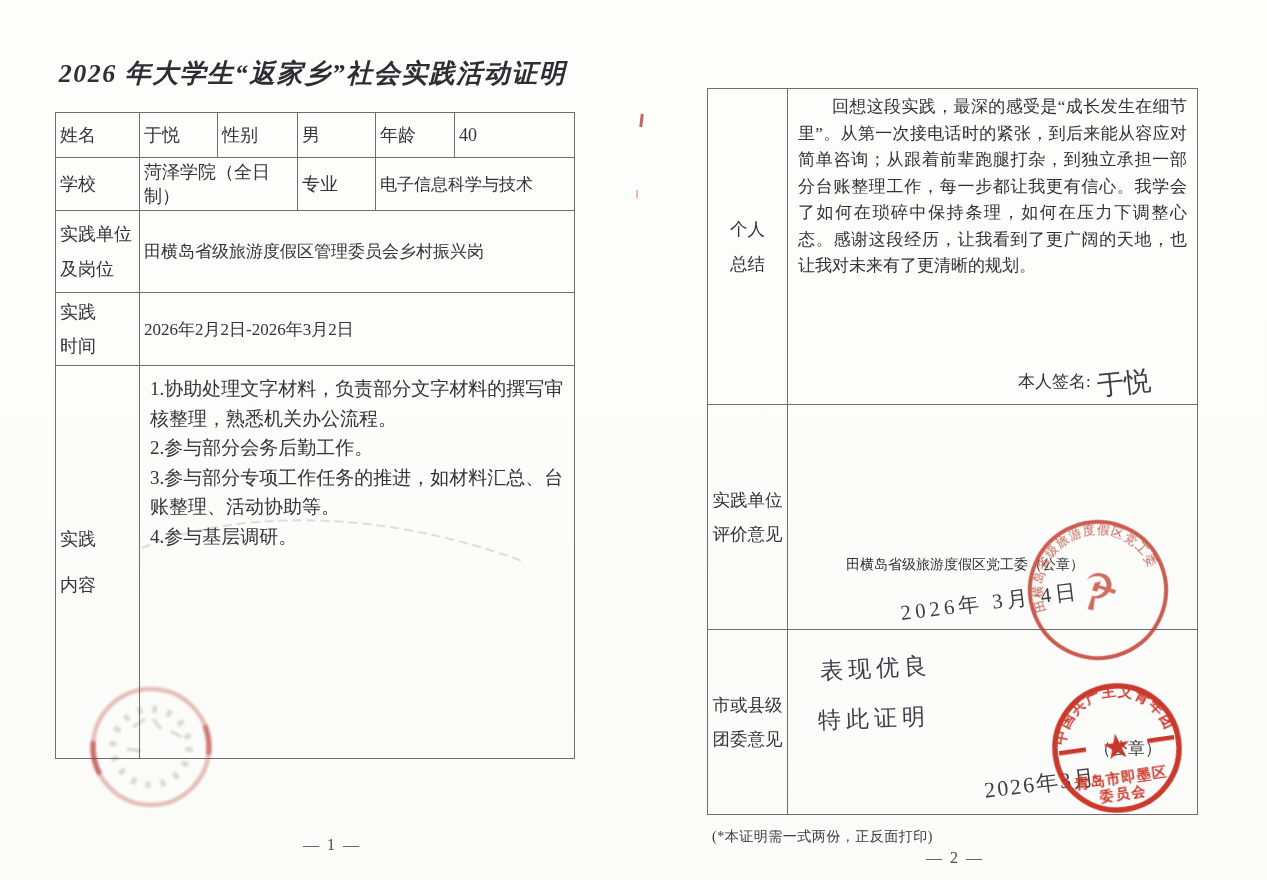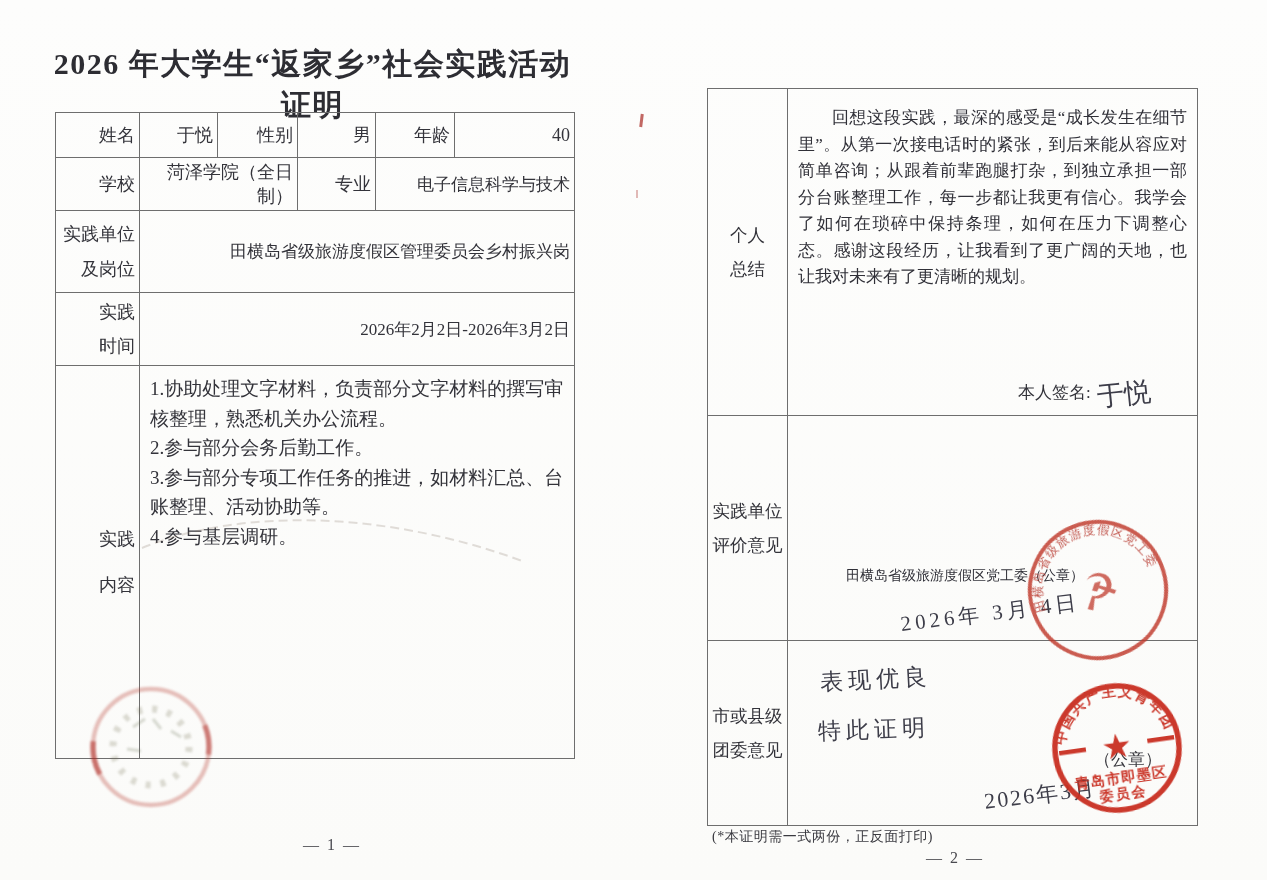--- a/index.html
+++ b/index.html
@@ -3,30 +3,31 @@
 <meta charset="utf-8">
 <style>
   html,body { margin:0; padding:0; background:#ffffff; }
   .canvas {
     position:relative; width:1267px; height:880px; overflow:hidden;
     background:linear-gradient(180deg,#fdfdfc 0%, #fbfbf9 100%);
     font-family:"Liberation Serif", serif; color:#3a3a40;
   }
   
   .p1-title {
-    position:absolute; left:40px; top:44px; width:545px;
-    text-align:center; font-size:30px; font-weight:bold; color:#2d2d33;
+    position:absolute; left:40px; top:56px; width:545px;
+    text-align:center; font-size:26px; font-weight:bold; color:#2d2d33;
     letter-spacing:1.5px;
+    font-style:italic;
   }
   table.t1 {
     position:absolute; left:55px; top:112px; width:519px;
     border-collapse:collapse; table-layout:fixed;
   }
   table.t1 td {
-    border:1px solid #6e6e6e; text-align:right; vertical-align:middle;
+    border:1px solid #6e6e6e; text-align:left; vertical-align:middle;
     font-size:18px; color:#33333a; padding:2px 4px; overflow:hidden;
   }
   .t1 .content-cell {
     text-align:left; vertical-align:top; padding:8px 10px;
     font-size:19px; line-height:1.55;
   }
   .vlabel { white-space:pre-line; line-height:1.9; }
   .vlabel-wide { white-space:pre-line; line-height:2.6; }
   
   table.t2 {
@@ -34,21 +35,21 @@
     border-collapse:collapse; table-layout:fixed;
   }
   table.t2 td {
     border:1px solid #6e6e6e; font-size:17.5px; color:#33333a;
     vertical-align:middle; padding:0; overflow:visible;
   }
   .t2 .lbl { text-align:center; white-space:pre-line; line-height:1.95;font-family:Liberation Serif, serif; }
   .cellbox { position:relative; width:100%; height:100%; }
   .summary-text {
     text-indent:2em; text-align:justify; font-size:17px; line-height:26.5px;
-    margin:16px 10px 0 10px; color:#303038;
+    margin:5px 10px 0 10px; color:#303038;
   }
   .sign-line { position:absolute; right:48px; bottom:8px; font-size:17px; color:#33333a; white-space:nowrap; }
   .hand {
     font-family:cursive; color:#3d3d49;
     display:inline-block;
   }
   .sign-hand { font-size:27px; transform:rotate(-6deg); position:relative; top:5px; left:2px; }
   .unit-org { position:absolute; left:58px; top:150px; font-size:14px; white-space:nowrap; color:#303038; }
   .unit-date { position:absolute; left:112px; top:182px; font-size:21px; transform:rotate(-7deg); letter-spacing:4px; }
   .cm-line1 { position:absolute; left:32px; top:22px; font-size:23px; transform:rotate(-3deg); letter-spacing:5px; }

